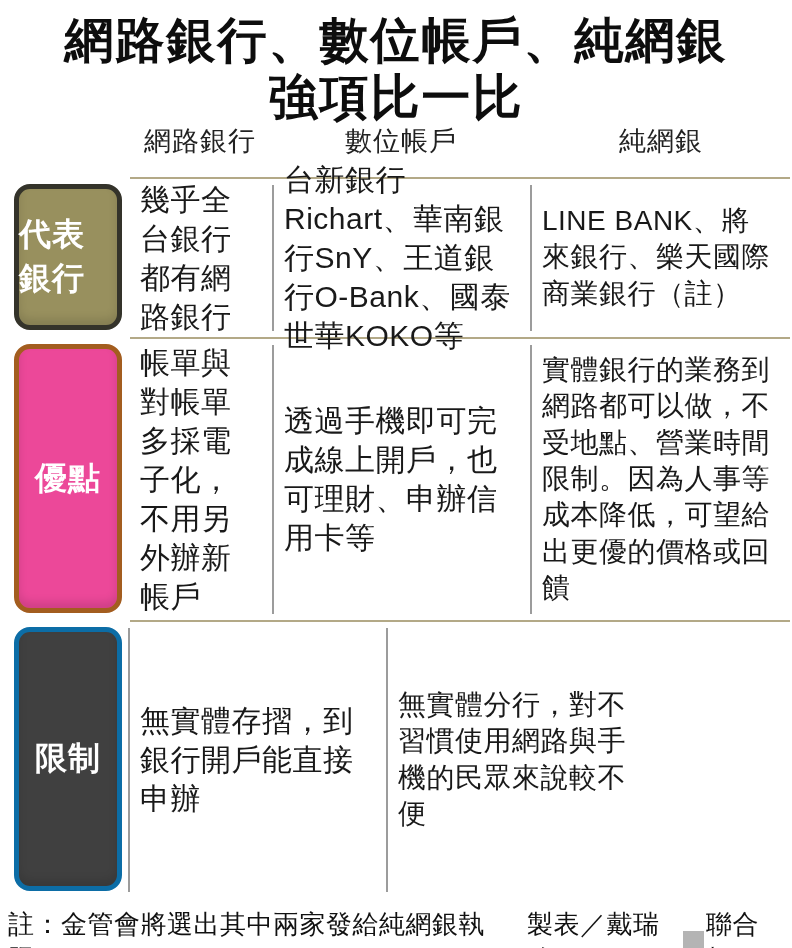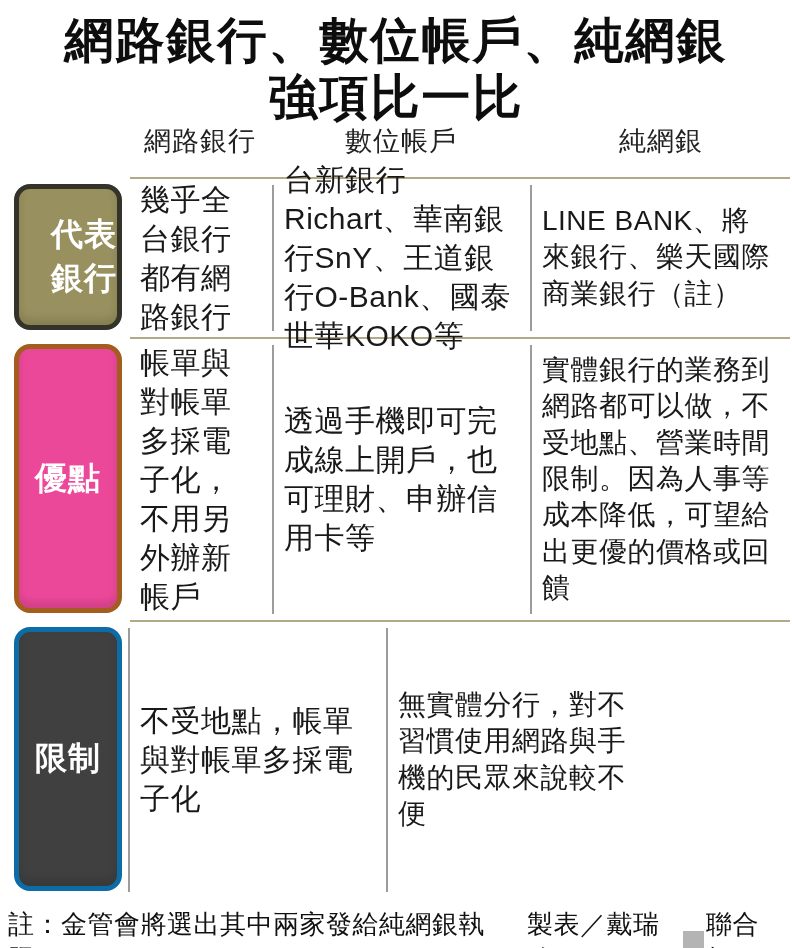--- a/index.html
+++ b/index.html
@@ -40,21 +40,21 @@
   .row-2 { height:281px; }
   .row-3 { height:276px; }
 
   .label-wrap { width:128px; flex:none; display:flex; }
   .badge {
     flex:1;
     margin:5px 6px 7px 14px;
     border-radius:16px;
     border:5px solid #333;
     display:flex; align-items:center; justify-content:center;
-    text-align:right;
+    text-align:left;
     color:#ffffff;
     font-size:32px; font-weight:700;
     line-height:1.35;
     letter-spacing:1px;
     box-shadow: inset 0 -6px 8px rgba(0,0,0,0.12);
   }
 
   .cell {
     display:flex; align-items:center;
     font-size:30px;
@@ -136,21 +136,21 @@
         </div>
     </div>
 
     <div class="sep"></div>
 
     <div class="row row-3">
       <div class="label-wrap">
         <div class="badge" style="background: #404040; border-color: rgb(12, 109, 166);">限制</div>
       </div>
       <div class="cell col2 divided">
-          <span>不受地點，帳單與對帳單多採電子化</span>
+          <span>無實體存摺，到銀行開戶能直接申辦</span>
         </div>
       <div class="cell col3 c3 divided">
           <span>無實體分行，對不習慣使用網路與手機的民眾來說較不便</span>
         </div>
     </div>
 
   </div>
 
   <div class="footer">
     <span class="note">註：金管會將選出其中兩家發給純網銀執照</span>

